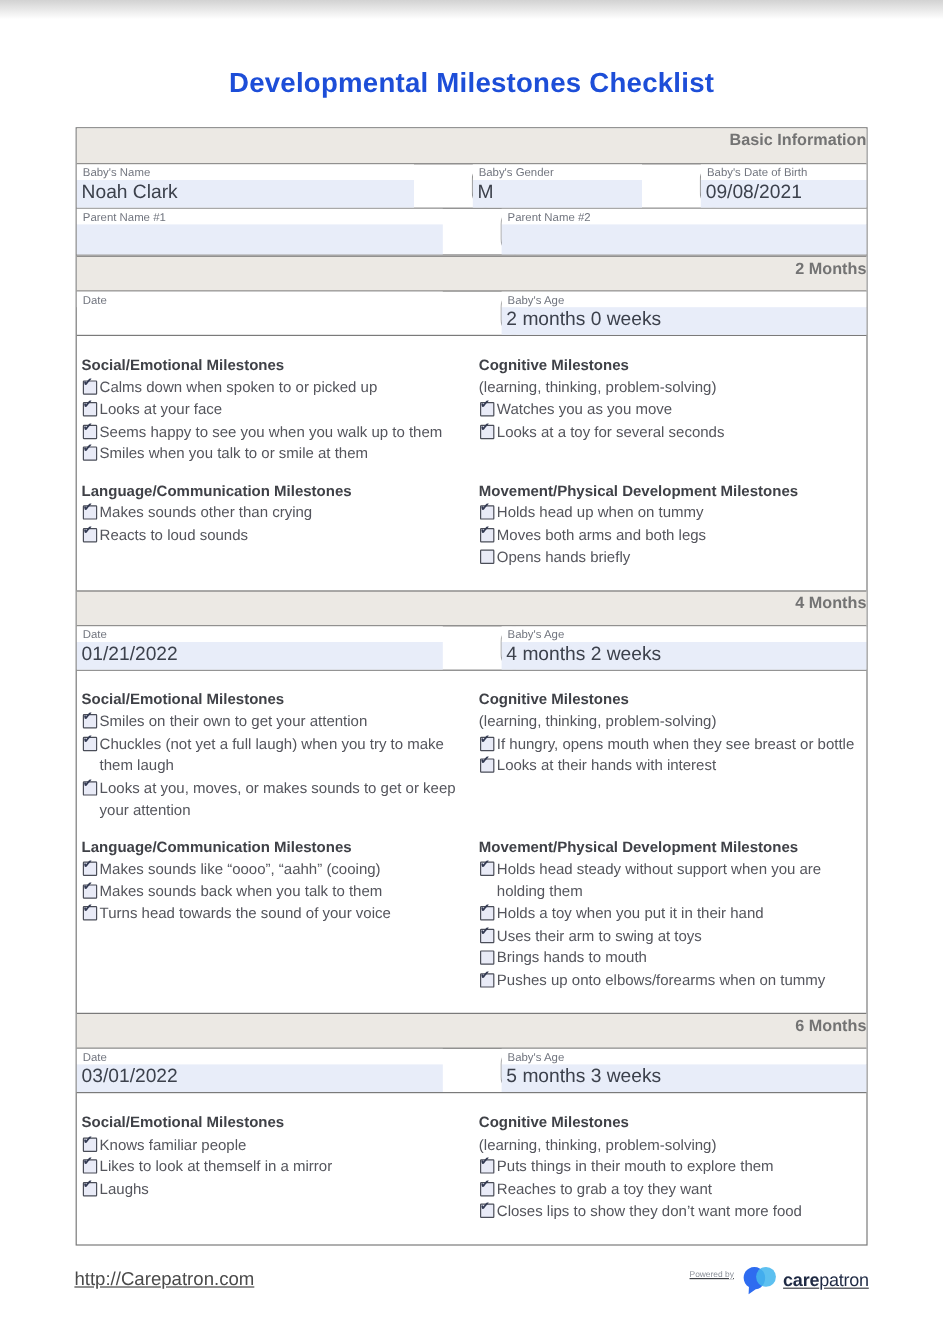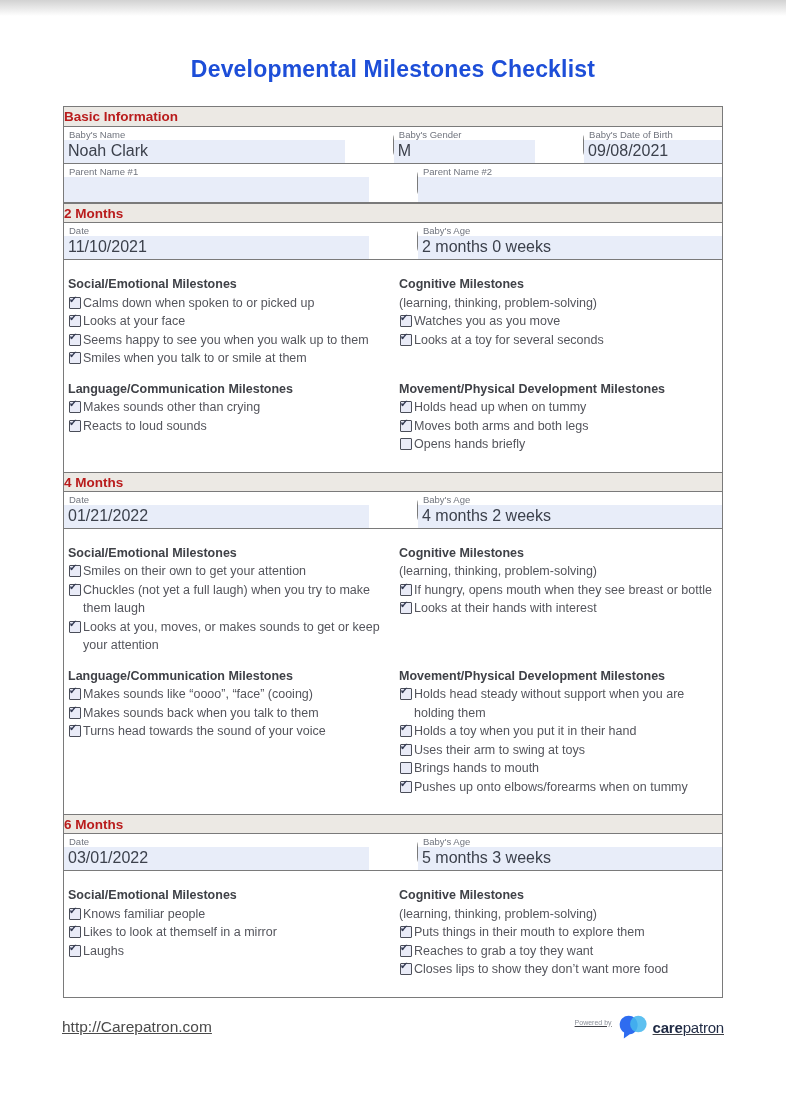--- a/index.html
+++ b/index.html
@@ -15,22 +15,22 @@
     margin: 40px 0 23px 0; letter-spacing: 0.2px;
   }
   .doc {
     width: 660px; margin: 0 auto;
     border: 1px solid var(--border, #7A7A7A);
   }
   .sec-header {
     background: var(--header-bg, #ECE9E4);
     border-top: 1px solid var(--border, #7A7A7A);
     border-bottom: 1px solid var(--border, #7A7A7A);
-    text-align: left; font-weight: bold; font-size: 13.5px;
-    color: #b91c1c; height: 20px; line-height: 19px;
+    text-align: right; font-weight: bold; font-size: 13.5px;
+    color: #737373; height: 30px; line-height: 19px;
   }
   .doc > .sec-header:first-child { border-top: none; }
   .frow { display: flex; border-bottom: 1px solid var(--border, #7A7A7A); gap: 48px; }
   .cell { display: flex; flex-direction: column; }
   .cell + .cell { border-left: 1px solid var(--border, #7A7A7A); border-radius: 13px; }
   .c0 { width: 50%; } .c1 { width: 25.3%; } .c2 { width: 24.7%; }
   .c-half { width: 50%; }
   .flabel {
     font-size: 9.5px; color: var(--label-color, #70747E);
     padding: 2px 0 1px 5px; background: #ffffff; height: 13px;
@@ -108,21 +108,20 @@
         <div class="cell c-half tall">
           <div class="flabel">Parent Name #2</div>
           <div class="fvalue"></div>
         </div>
       </div>
     <div>
         <div class="sec-header">2 Months</div>
         <div class="frow">
           <div class="cell c-half">
             <div class="flabel">Date</div>
-            <div class="fvalue">11/10/2021</div>
           </div>
           <div class="cell c-half">
             <div class="flabel">Baby's Age</div>
             <div class="fvalue">2 months 0 weeks</div>
           </div>
         </div>
         <div class="content">
           <div class="group">
             <div class="gtitle">Social/Emotional Milestones</div>
             <div class="item">
@@ -249,21 +248,21 @@
               </span>
               <span class="itext">Looks at their hands with interest</span>
             </div>
           </div>
           <div class="group">
             <div class="gtitle">Language/Communication Milestones</div>
             <div class="item">
               <span class="cb">
                 <span class="check">✔</span>
               </span>
-              <span class="itext">Makes sounds like “oooo”, “face” (cooing)</span>
+              <span class="itext">Makes sounds like “oooo”, “aahh” (cooing)</span>
             </div>
             <div class="item">
               <span class="cb">
                 <span class="check">✔</span>
               </span>
               <span class="itext">Makes sounds back when you talk to them</span>
             </div>
             <div class="item">
               <span class="cb">
                 <span class="check">✔</span>

